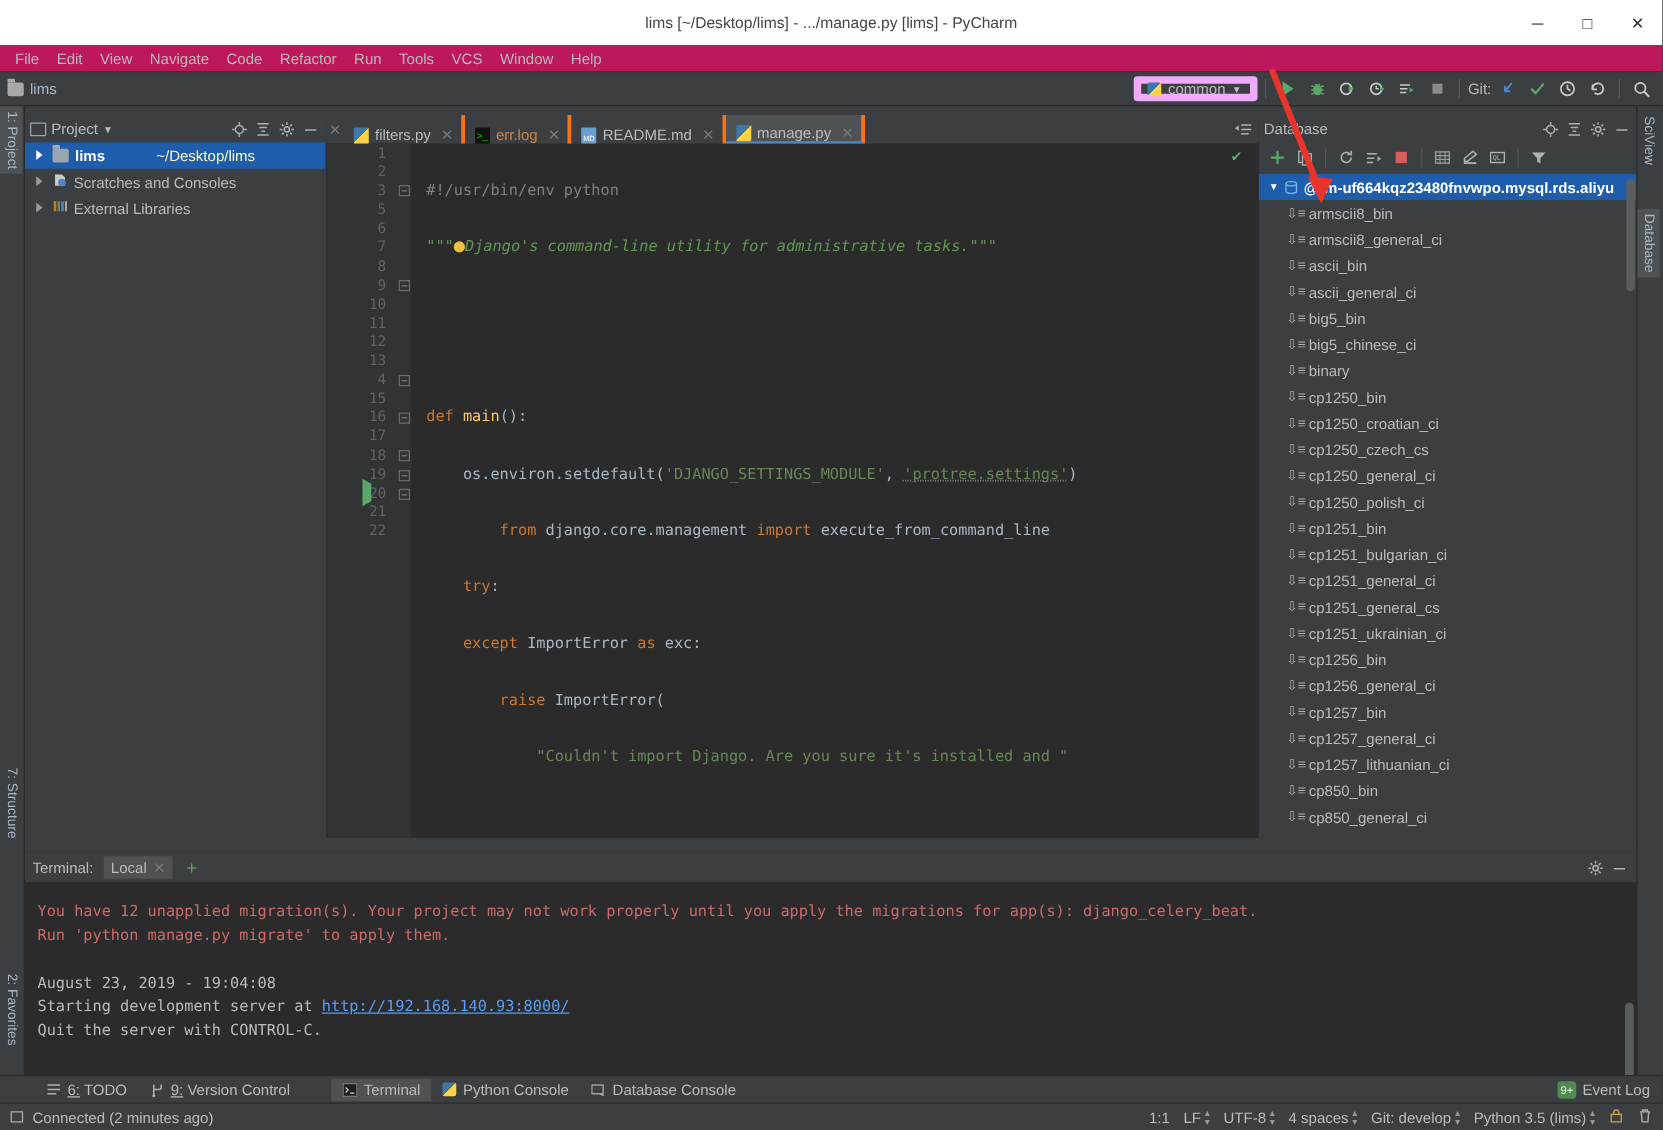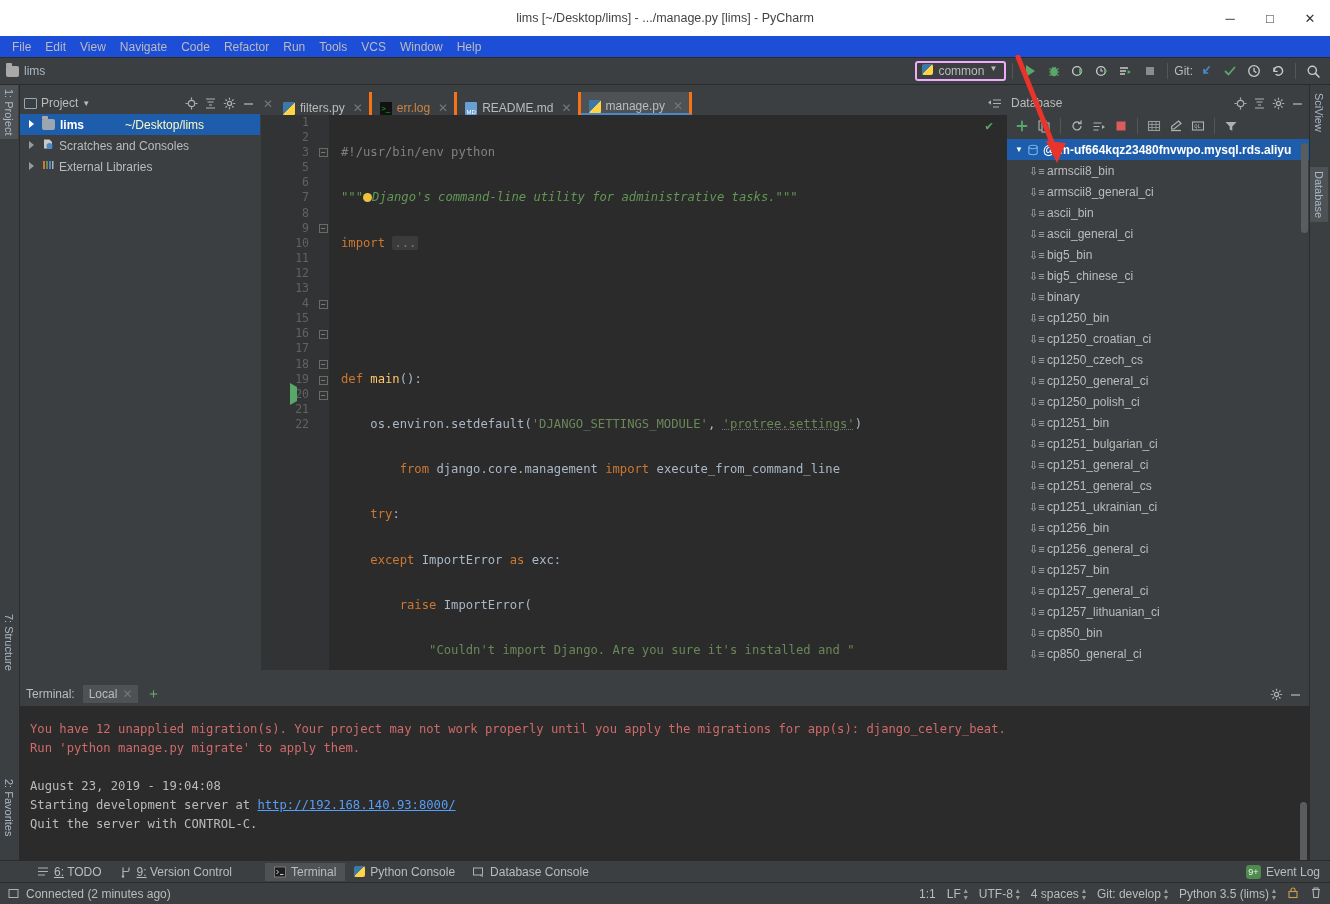--- a/index.html
+++ b/index.html
@@ -16,30 +16,30 @@
   .titlebar {
     height:36px; background:#ffffff; color:#2b2b2b;
     display:flex; align-items:center; justify-content:center;
     position:relative; font-size:12.5px;
   }
   .titlebar .title { color:#444; }
   .winbtns { position:absolute; right:0; top:0; height:36px; display:flex; align-items:center; }
   .winbtn { width:40px; height:36px; display:flex; align-items:center; justify-content:center; color:#333; font-size:13px; }
 
   
-  .menubar { height:22px; background:#1d4ed8; display:flex; align-items:center; padding-left:5px; border-bottom:1px solid #2b2b2b; }
+  .menubar { height:22px; background:#be185d; display:flex; align-items:center; padding-left:5px; border-bottom:1px solid #2b2b2b; }
   .menuitem { padding:2px 7px; font-size:12px; color:#bbbbbb; }
 
   
   .navbar { height:27px; background:#3c3f41; display:flex; align-items:center; padding:0 6px; border-bottom:1px solid #2b2b2b; position:relative; }
   .crumb { display:flex; align-items:center; gap:5px; color:#a9b7c6; font-size:12px; }
   .folder-ico { width:13px; height:11px; background:#a9a9a9; border-radius:1px 2px 2px 2px; position:relative; display:inline-block;}
   .folder-ico:before { content:""; position:absolute; left:0; top:-3px; width:6px; height:3px; background:#a9a9a9; border-radius:1px 1px 0 0;}
   .toolbar-right { margin-left:auto; display:flex; align-items:center; gap:2px; }
-  .runcfg { display:flex; align-items:flex-start; gap:5px; border:2px solid #f0abfc; border-radius:3px; padding:1px 7px 1px 5px; height:20px; color:#bbb; }
+  .runcfg { display:flex; align-items:center; gap:5px; border:6px solid #f0abfc; border-radius:3px; padding:1px 7px 1px 5px; height:20px; color:#bbb; }
   .pyico { width:11px; height:11px; border-radius:2px; background:linear-gradient(135deg,#3c78a8 0 50%, #ffd343 50% 100%); display:inline-block; }
   .tbtn { width:22px; height:22px; display:flex; align-items:center; justify-content:center; border-radius:3px; }
   .sep { width:1px; height:16px; background:#555; margin:0 4px; }
   .tri-run { width:0;height:0;border-left:9px solid #59a869;border-top:6px solid transparent;border-bottom:6px solid transparent;}
 
   
   .leftstrip { position:absolute; left:0; top:85px; width:20px; bottom:31px; background:#3c3f41; border-right:1px solid #2b2b2b; }
   .vtab { position:absolute; left:0; writing-mode:vertical-rl; font-size:11px; color:#a9b7c6; padding:4px 3px; white-space:nowrap; }
   .vtab.sel { background:#4e5254; }
   .rightstrip { position:absolute; right:0; top:85px; width:21px; bottom:31px; background:#3c3f41; border-left:1px solid #2b2b2b; }
@@ -377,21 +377,20 @@
       <div class="fold-minus" style="top:109px;">−</div>
       <div class="fold-minus" style="top:185px;">−</div>
       <div class="fold-minus" style="top:215px;">−</div>
       <div class="fold-minus" style="top:245px;">−</div>
       <div class="fold-minus" style="top:261px;">−</div>
       <div class="fold-minus" style="top:276px;">−</div>
 
       <div class="codetext">
         <div class="cl"><span class="c-cmt">#!/usr/bin/env python</span></div>
         <div class="cl"><span class="c-doc">"""</span><span class="bulb"></span><span class="c-doc">Django's command-line utility for administrative tasks.</span><span class="c-doc">"""</span></div>
-        <div class="cl"><span class="c-kw">import</span> <span class="c-fold">...</span></div>
         <div class="cl">&nbsp;</div>
         <div class="cl">&nbsp;</div>
         <div class="cl"><span class="c-kw">def</span> <span class="c-fn">main</span><span class="c-txt">():</span></div>
         <div class="cl"><span class="c-txt">    os.environ.setdefault(</span><span class="c-str">'DJANGO_SETTINGS_MODULE'</span><span class="c-txt">, </span><span class="c-str underl">'protree.settings'</span><span class="c-txt">)</span></div>
         <div class="cl"><span class="c-kw">        from</span><span class="c-txt"> django.core.management </span><span class="c-kw">import</span><span class="c-txt"> execute_from_command_line</span></div>
         <div class="cl"><span class="c-kw">    try</span><span class="c-txt">:</span></div>
         <div class="cl"><span class="c-kw">    except</span><span class="c-txt"> ImportError </span><span class="c-kw">as</span><span class="c-txt"> exc:</span></div>
         <div class="cl"><span class="c-kw">        raise</span><span class="c-txt"> ImportError(</span></div>
         <div class="cl"><span class="c-str">            "Couldn't import Django. Are you sure it's installed and "</span></div>
         

